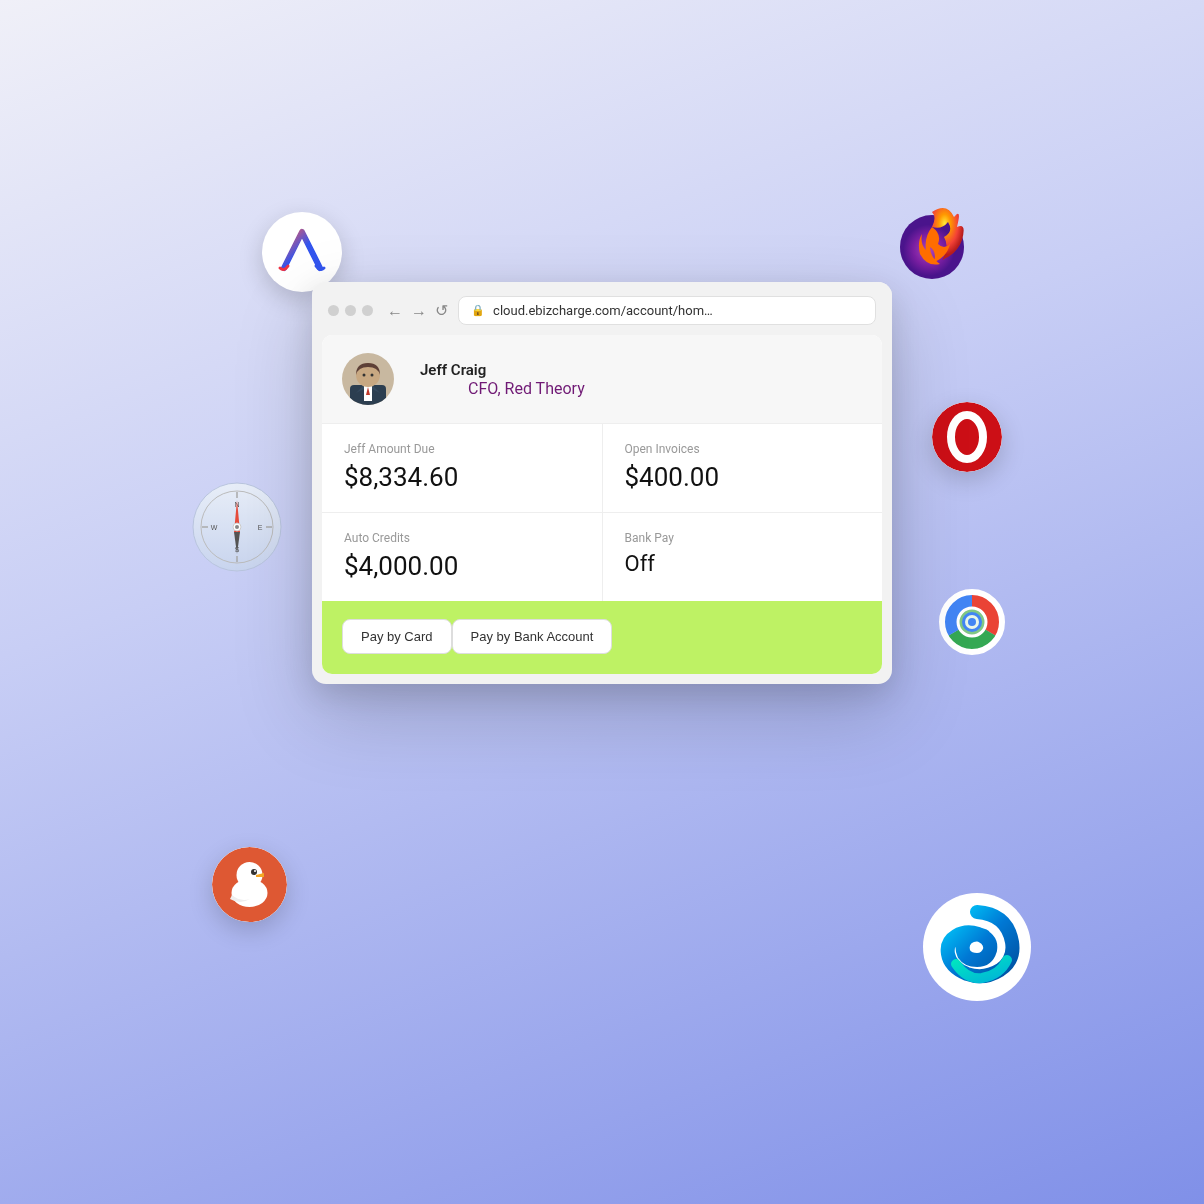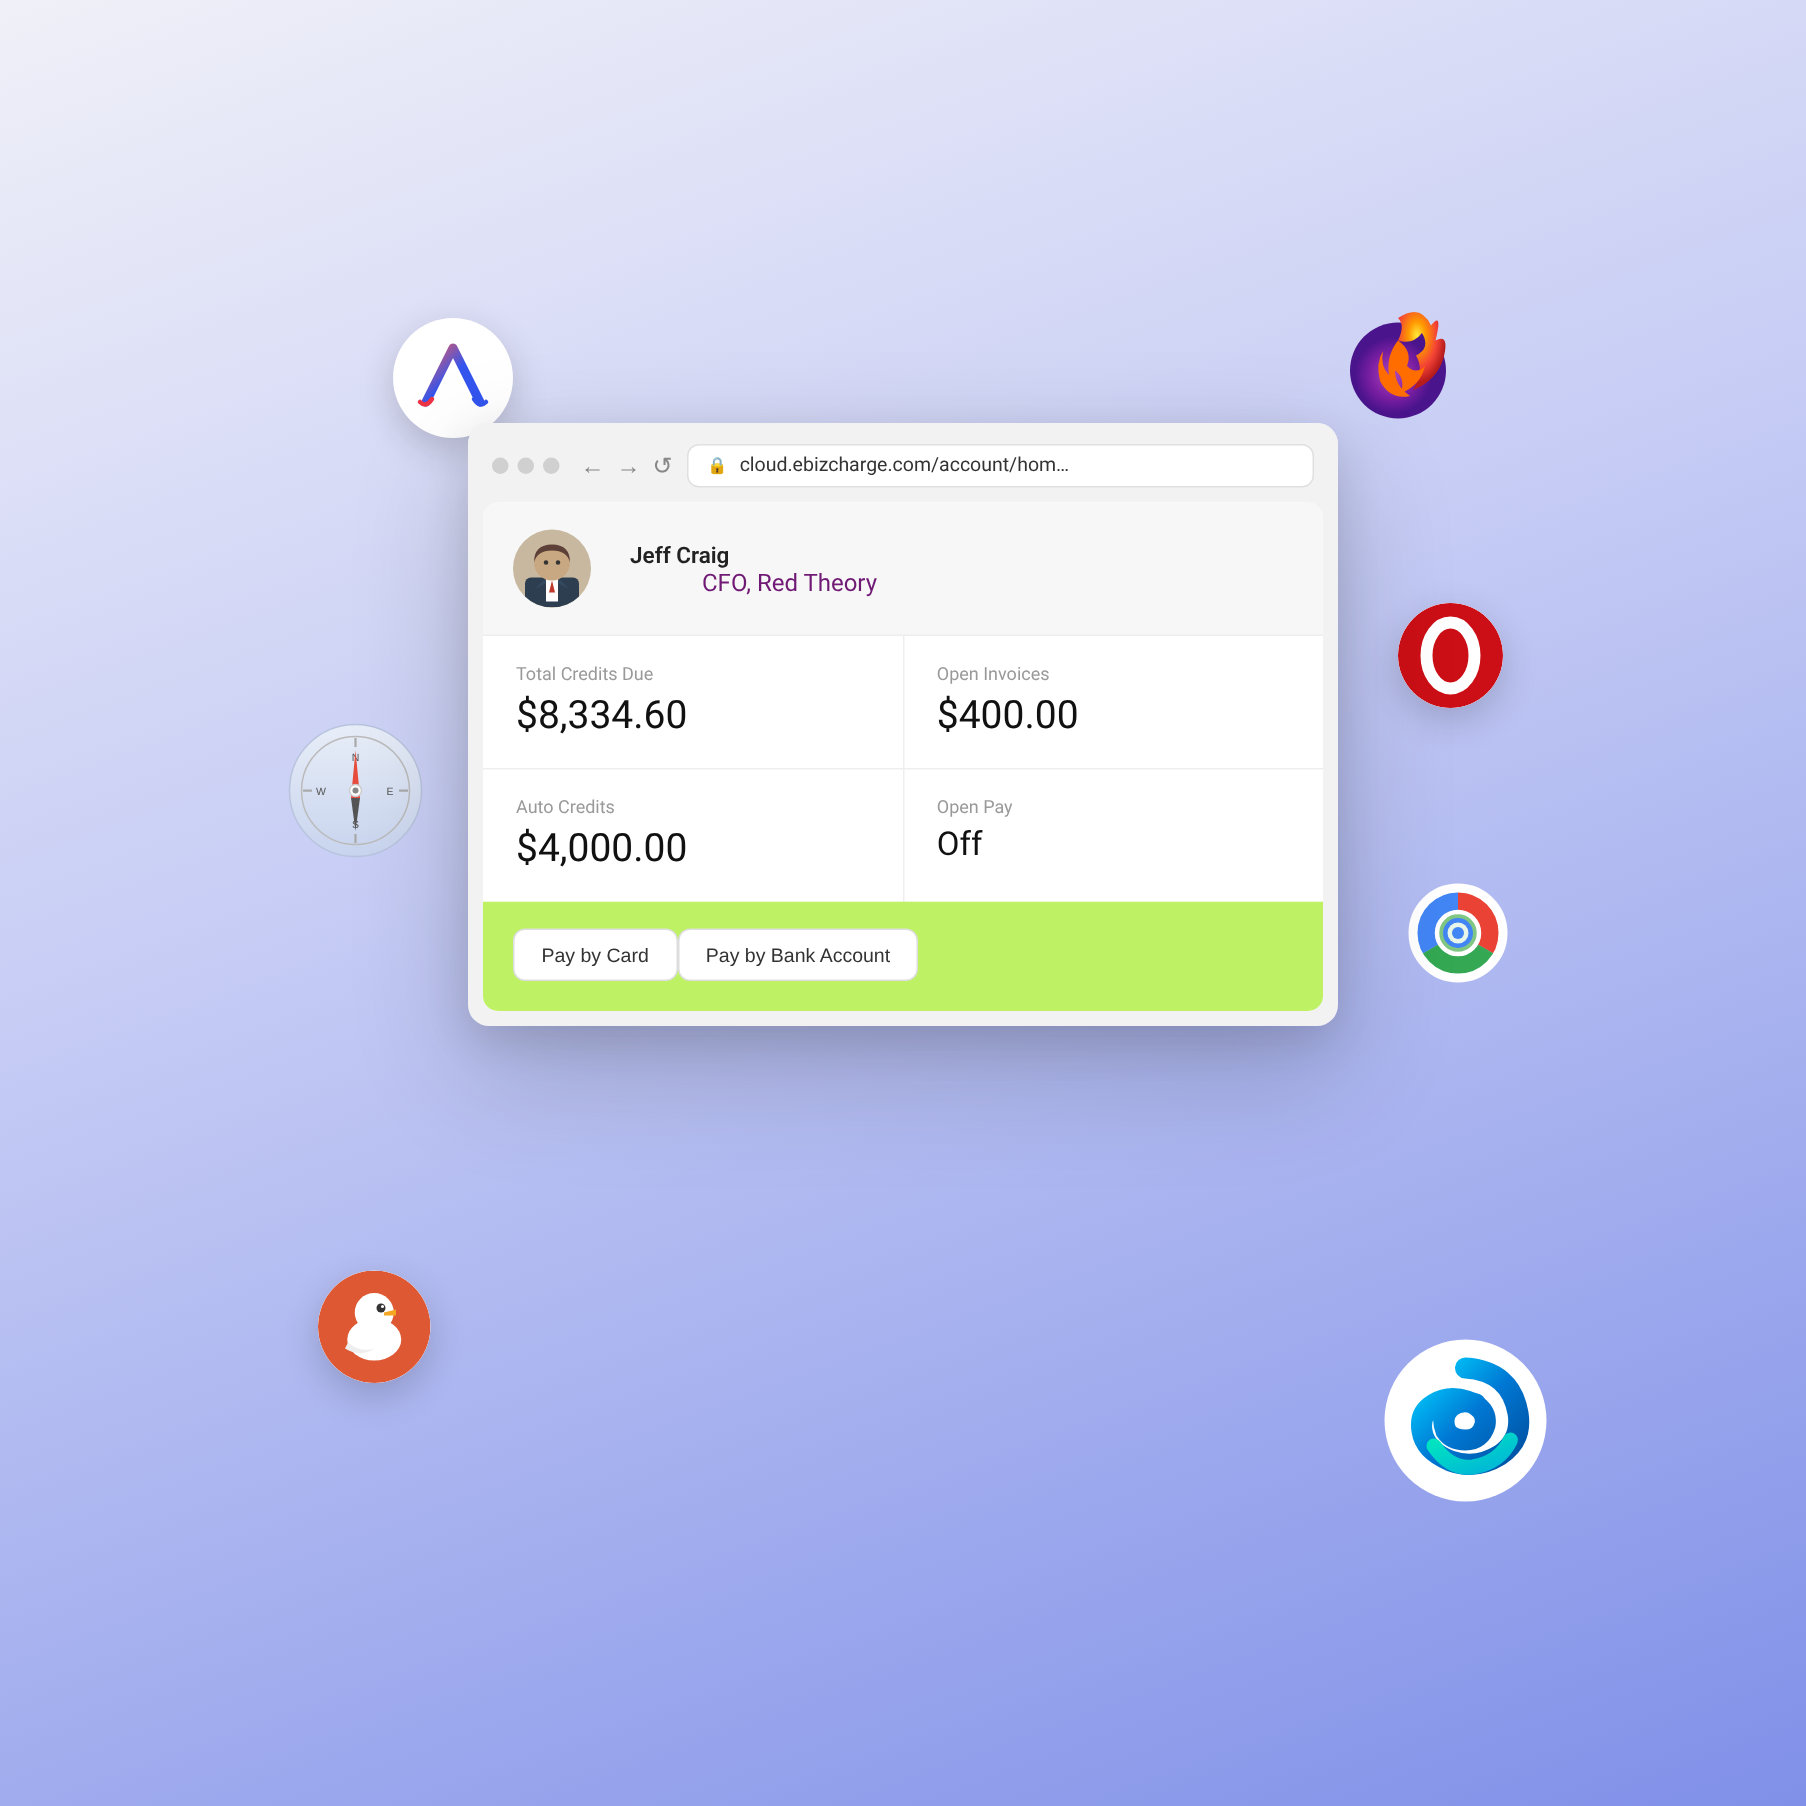--- a/index.html
+++ b/index.html
@@ -443,33 +443,33 @@
           </svg>
         </div>
         <div class="user-info">
           <div class="user-name">Jeff Craig</div>
           <div class="user-title">CFO, Red Theory</div>
         </div>
       </div>
 
       <div class="stats-grid" id="stats-container">
       <div class="stat-card">
-            <div class="stat-label">Total Credits Due</div>
+            <div class="stat-label">Jeff Amount Due</div>
             <div class="stat-value">$8,334.60</div>
           </div>
           <div class="stat-card">
             <div class="stat-label">Open Invoices</div>
             <div class="stat-value">$400.00</div>
           </div>
           <div class="stat-card">
             <div class="stat-label">Auto Credits</div>
             <div class="stat-value">$4,000.00</div>
           </div>
           <div class="stat-card">
-            <div class="stat-label">Open Pay</div>
+            <div class="stat-label">Bank Pay</div>
             <div class="stat-value off">Off</div>
           </div>
         </div>
 
       <div class="actions" id="actions-container">
       <button class="action-btn">Pay by Card</button>
           <button class="action-btn">Pay by Bank Account</button>
         </div>
     </div>
   </div>

